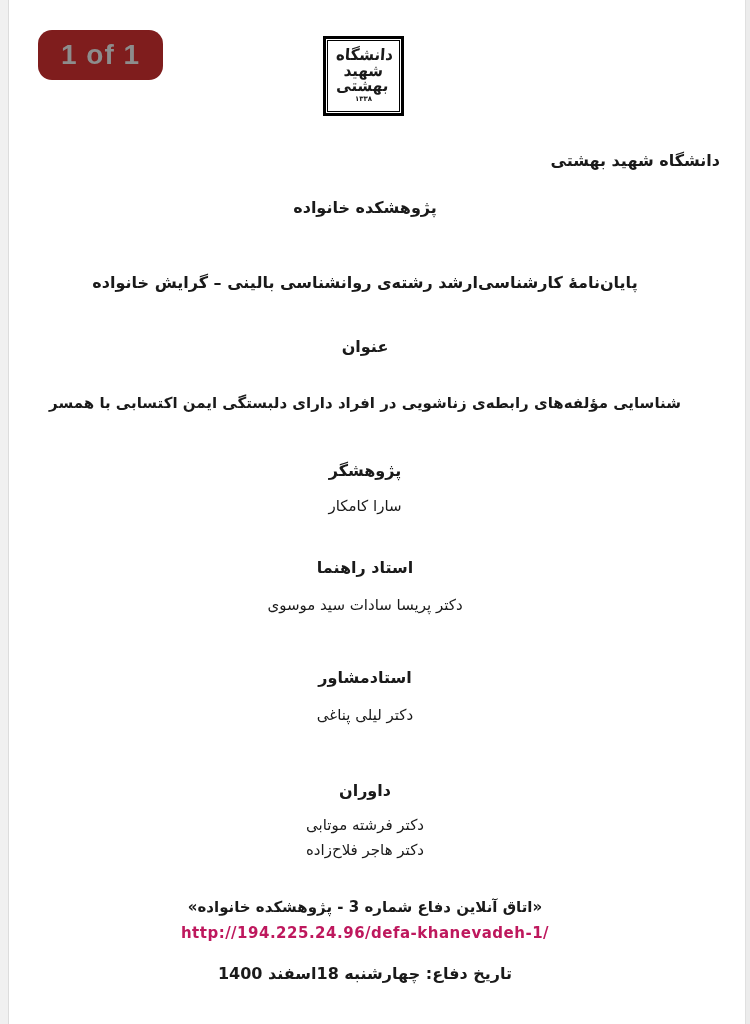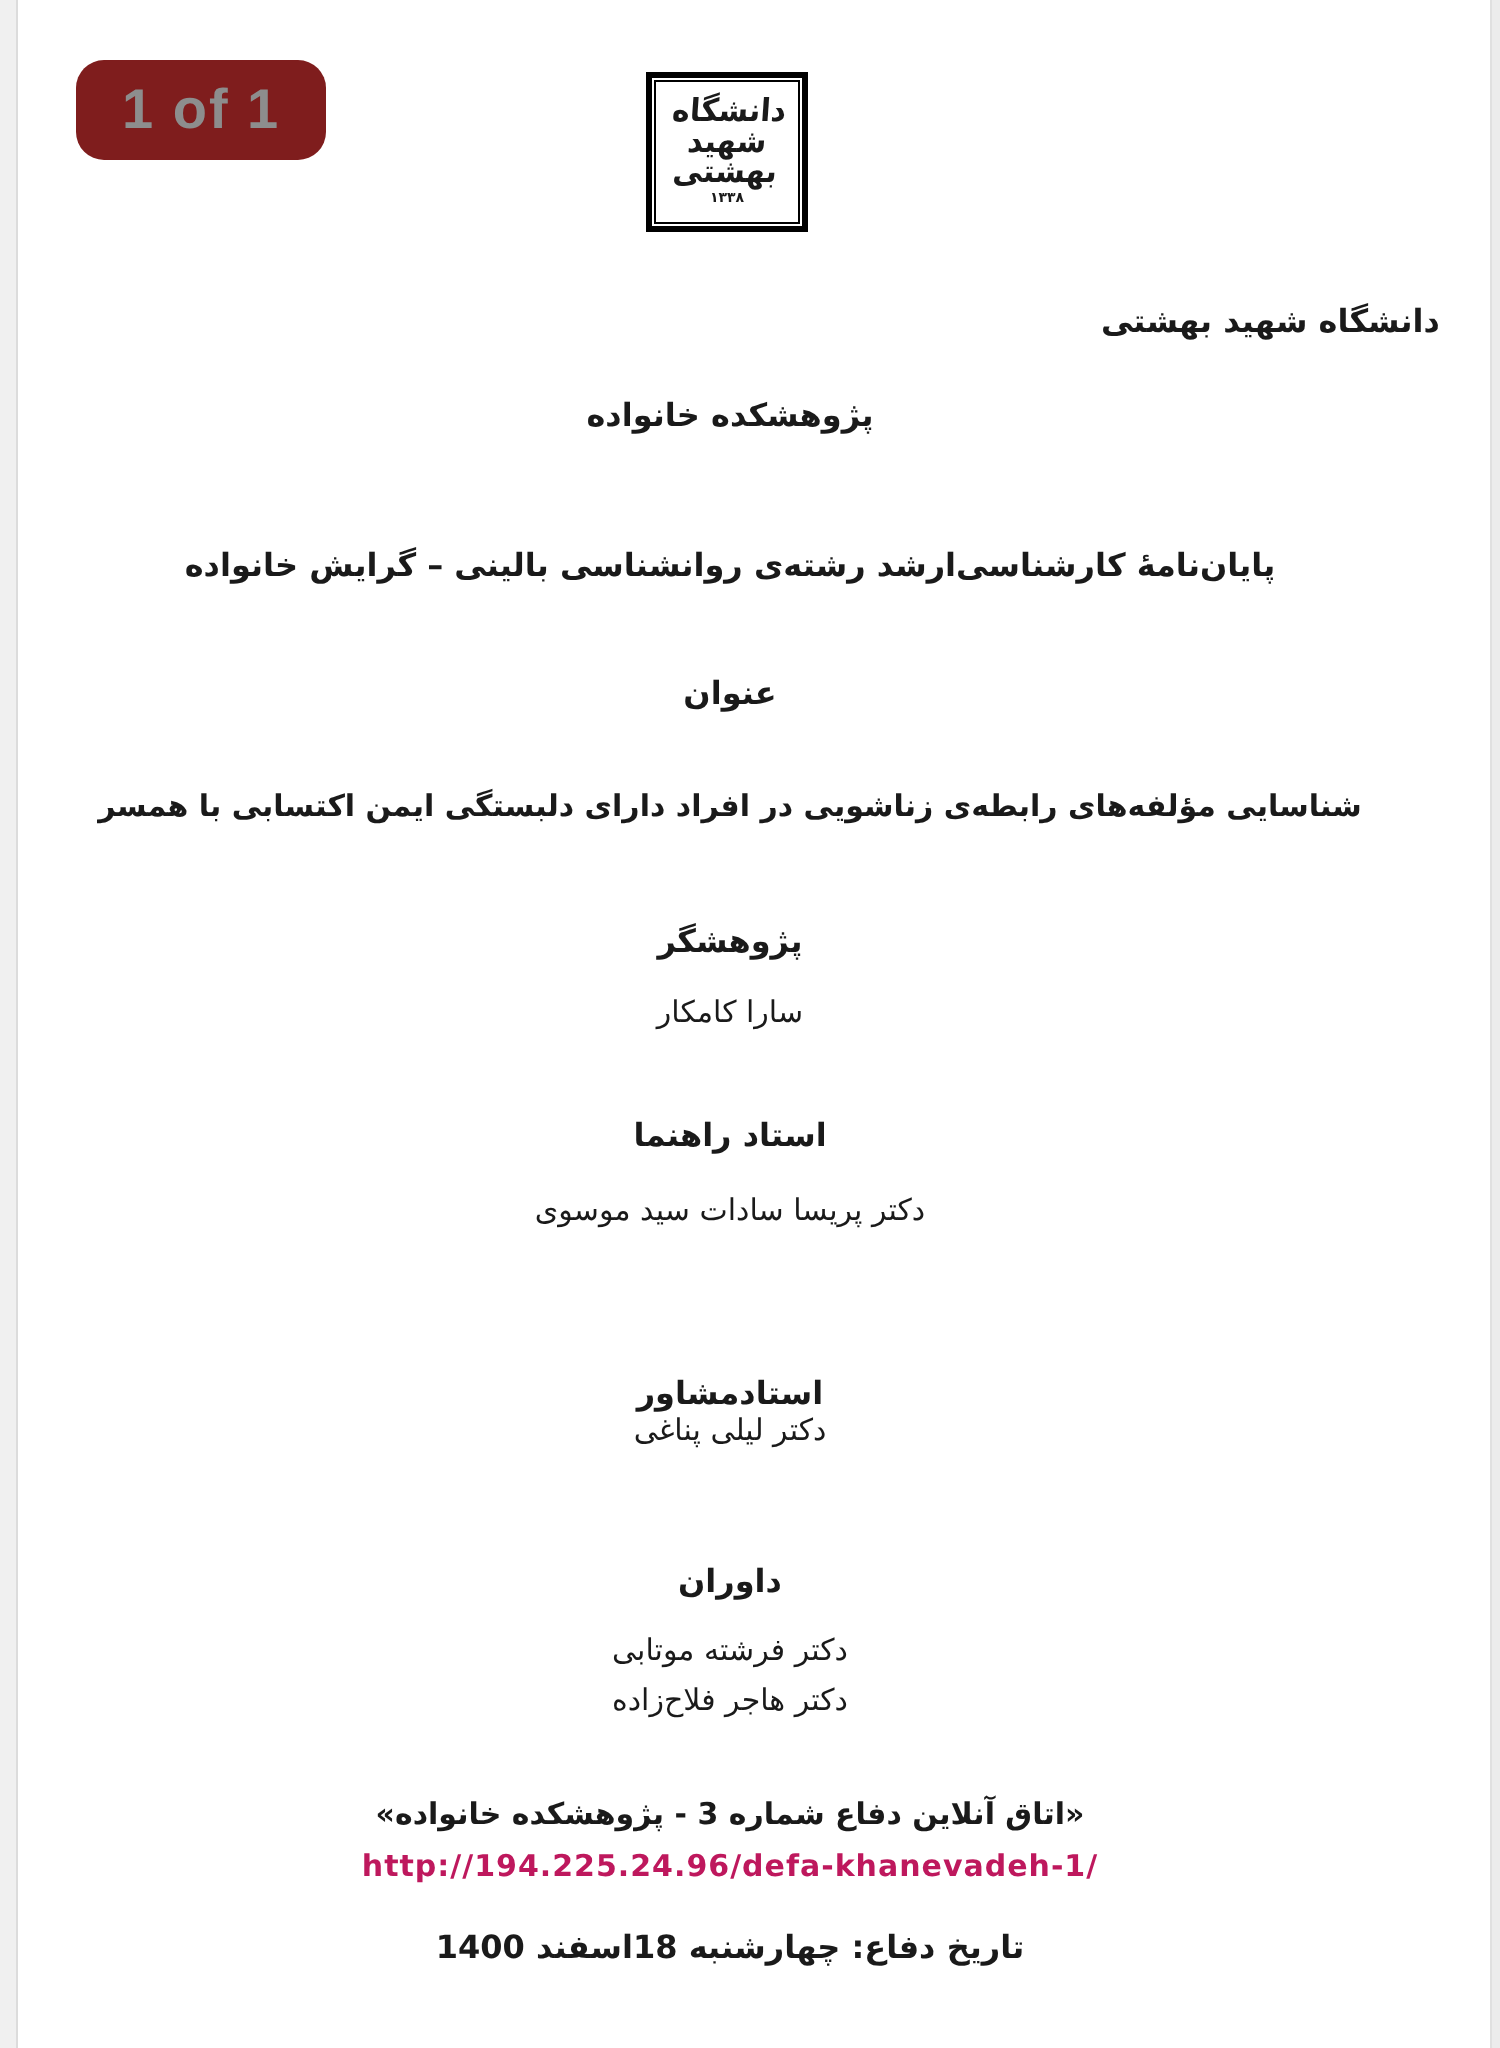--- a/index.html
+++ b/index.html
@@ -62,21 +62,21 @@
   }
   .t-university  { top: 150px; text-align: right; }
   .t-institute   { top: 197px; }
   .t-program     { top: 272px; }
   .t-title-label { top: 336px; }
   .t-title       { top: 393px; }
   .t-res-label   { top: 460px; }
   .t-res-name    { top: 496px; }
   .t-sup-label   { top: 557px; }
   .t-sup-name    { top: 595px; }
-  .t-adv-label   { top: 686px; }
+  .t-adv-label   { top: 667px; }
   .t-adv-name    { top: 705px; }
   .t-ref-label   { top: 780px; }
   .t-ref-1       { top: 815px; }
   .t-ref-2       { top: 840px; }
   .t-room        { top: 897px; }
   .t-url         { top: 923px; }
   .t-date        { top: 963px; }
 </style>
 </head>
 <body>

